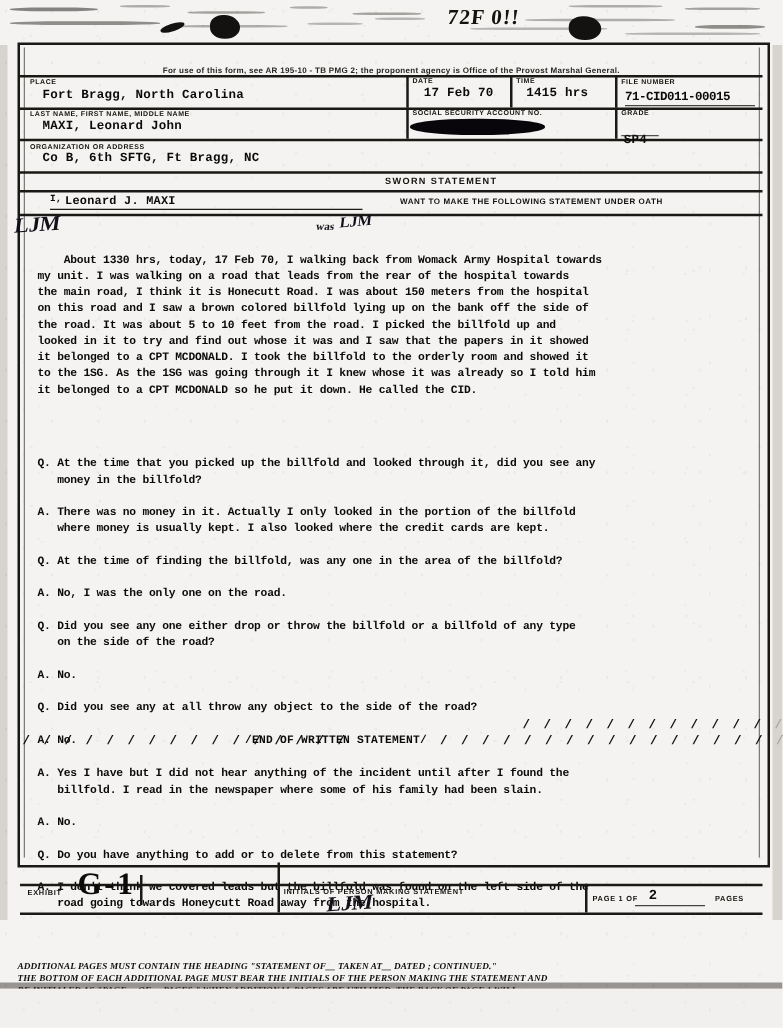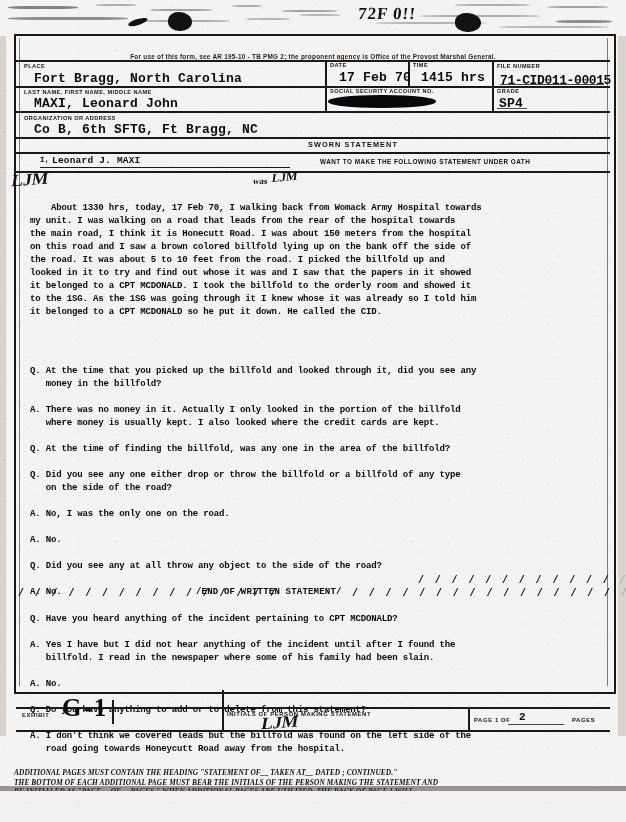--- a/index.html
+++ b/index.html
@@ -48,21 +48,21 @@
   }
   .ttl-main{font-size:12.5px;letter-spacing:1.6px;}
   .ttl-sub{font-size:6.4px;letter-spacing:.25px;font-weight:bold;color:#2a2724;}
 
   .flabel{
     position:absolute;font-size:5.6px;font-weight:bold;letter-spacing:.45px;
     color:#17150f;font-family:"Liberation Sans",sans-serif;white-space:nowrap;
   }
   .fval{
     position:absolute;font-family:"Liberation Mono","DejaVu Sans Mono",monospace;
-    font-size:13px;font-weight:bold;color:#0d0b09;white-space:nowrap;
+    font-size:10px;font-weight:bold;color:#0d0b09;white-space:nowrap;
     letter-spacing:.2px;
   }
   .redaction{position:absolute;background:#08060a;border-radius:48%;}
 
   .sworn{
     position:absolute;width:100%;text-align:center;font-size:7.3px;font-weight:bold;
     letter-spacing:1.1px;color:#151310;
   }
   .underline-field{
     position:absolute;border-bottom:1.4px solid #1b1916;
@@ -178,21 +178,21 @@
   <div class="vline" style="left:325px;top:86px;width:1.6px;height:25px;"></div>
   <div class="vline" style="left:492px;top:86px;width:1.6px;height:25px;"></div>
 
   <div class="flabel" style="left:24px;top:89px;">LAST NAME, FIRST NAME, MIDDLE NAME</div>
   <div class="fval" style="left:34px;top:96px;">MAXI, Leonard John</div>
 
   <div class="flabel" style="left:330px;top:88px;">SOCIAL SECURITY ACCOUNT NO.</div>
   <div class="redaction" style="left:328px;top:95px;width:108px;height:13px;"></div>
 
   <div class="flabel" style="left:497px;top:88px;">GRADE</div>
-  <div class="fval" style="left:499px;top:96px;">SP4</div>
+  <div class="fval" style="left:499px;top:107px;">SP4</div>
   <div class="hline" style="left:497px;top:108px;width:30px;height:1.2px;opacity:.75;"></div>
 
   <div class="hline" style="left:16px;top:137px;width:594px;height:1.8px;"></div>
   <div class="flabel" style="left:24px;top:115px;">ORGANIZATION OR ADDRESS</div>
   <div class="fval" style="left:34px;top:122px;">Co B, 6th SFTG, Ft Bragg, NC</div>
 
   <div class="sworn" style="left:0;top:140px;padding-left:40px;">SWORN STATEMENT</div>
   <div class="hline" style="left:16px;top:152px;width:594px;height:1.6px;"></div>
 
   <div class="fval" style="left:40px;top:156px;font-size:7.5px;">I,</div>
@@ -215,27 +215,26 @@
 looked in it to try and find out whose it was and I saw that the papers in it showed
 it belonged to a CPT MCDONALD. I took the billfold to the orderly room and showed it
 to the 1SG. As the 1SG was going through it I knew whose it was already so I told him
 it belonged to a CPT MCDONALD so he put it down. He called the CID.</span>
     <span class="blank"></span>
     <span id="qa-container"><span class="qa-line">Q. At the time that you picked up the billfold and looked through it, did you see any
    money in the billfold?</span>
 <span class="qa-line">A. There was no money in it. Actually I only looked in the portion of the billfold
    where money is usually kept. I also looked where the credit cards are kept.</span>
 <span class="qa-line">Q. At the time of finding the billfold, was any one in the area of the billfold?</span>
+<span class="qa-line">A. No, I was the only one on the road.</span>
 <span class="qa-line">Q. Did you see any one either drop or throw the billfold or a billfold of any type
    on the side of the road?</span>
-<span class="qa-line">A. No, I was the only one on the road.</span>
 <span class="qa-line">A. No.</span>
 <span class="qa-line">Q. Did you see any at all throw any object to the side of the road?</span>
 <span class="qa-line">A. No.</span>
-<span class="qa-line">Q. Have you heard anything of the incident pertaining to CPT MCDONALD?</span>
 <span class="qa-line">A. Yes I have but I did not hear anything of the incident until after I found the
    billfold. I read in the newspaper where some of his family had been slain.</span>
 <span class="qa-line">A. No.</span>
 <span class="qa-line">Q. Do you have anything to add or to delete from this statement?</span>
 <span class="qa-line">A. I don't think we covered leads but the billfold was found on the left side of the
    road going towards Honeycutt Road away from the hospital.</span>
 </span>
   </div>
 
   <div class="slashrow" style="left:418px;top:575px;">/ / / / / / / / / / / / / / / / / / / /</div>

